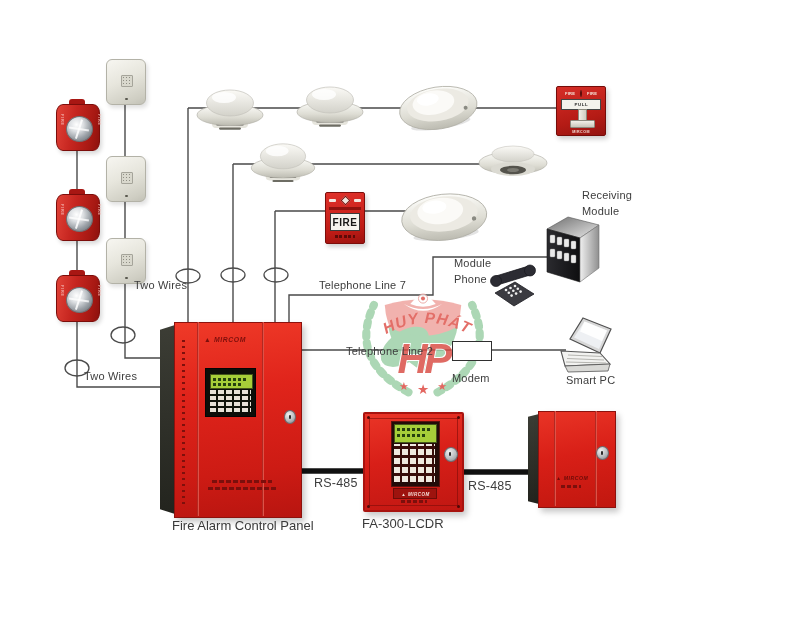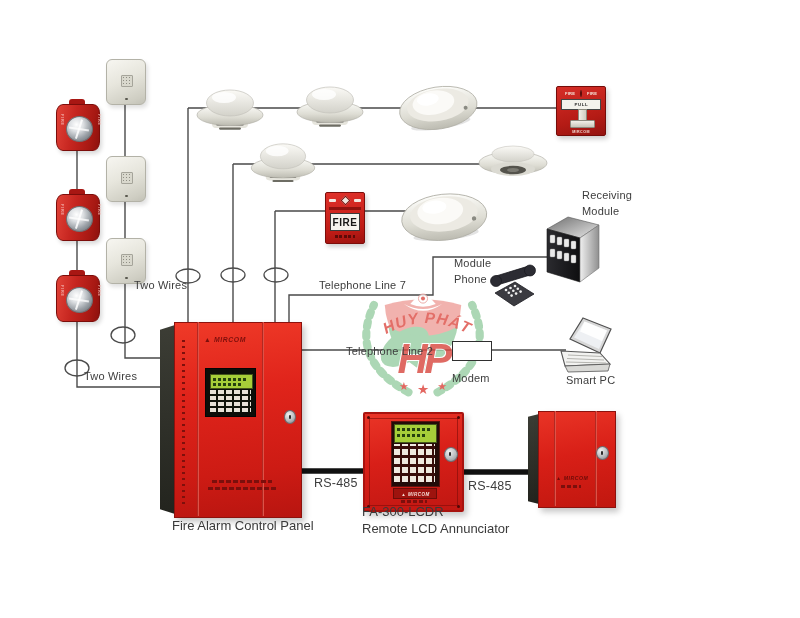--- a/index.html
+++ b/index.html
@@ -431,18 +431,17 @@
     <div>Receiving</div>
     <div>Module</div>
   </div>
   <div class="lbl" style="left:566px;top:374px">Smart PC</div>
   <div class="lbl" style="left:314px;top:476px;font-size:12.5px">RS-485</div>
   <div class="lbl" style="left:468px;top:479px;font-size:12.5px">RS-485</div>
 
   <div class="caption" style="left:172px;top:518px">
     <div>Fire Alarm Control Panel</div>
   </div>
-  <div class="caption" style="left:362px;top:504px">
+  <div class="caption" style="left:362px;top:516px">
     <div>FA-300-LCDR</div>
-    <div>Remote LCD Annunciator</div>
   </div>
 
 </div>
 
 </body></html>

